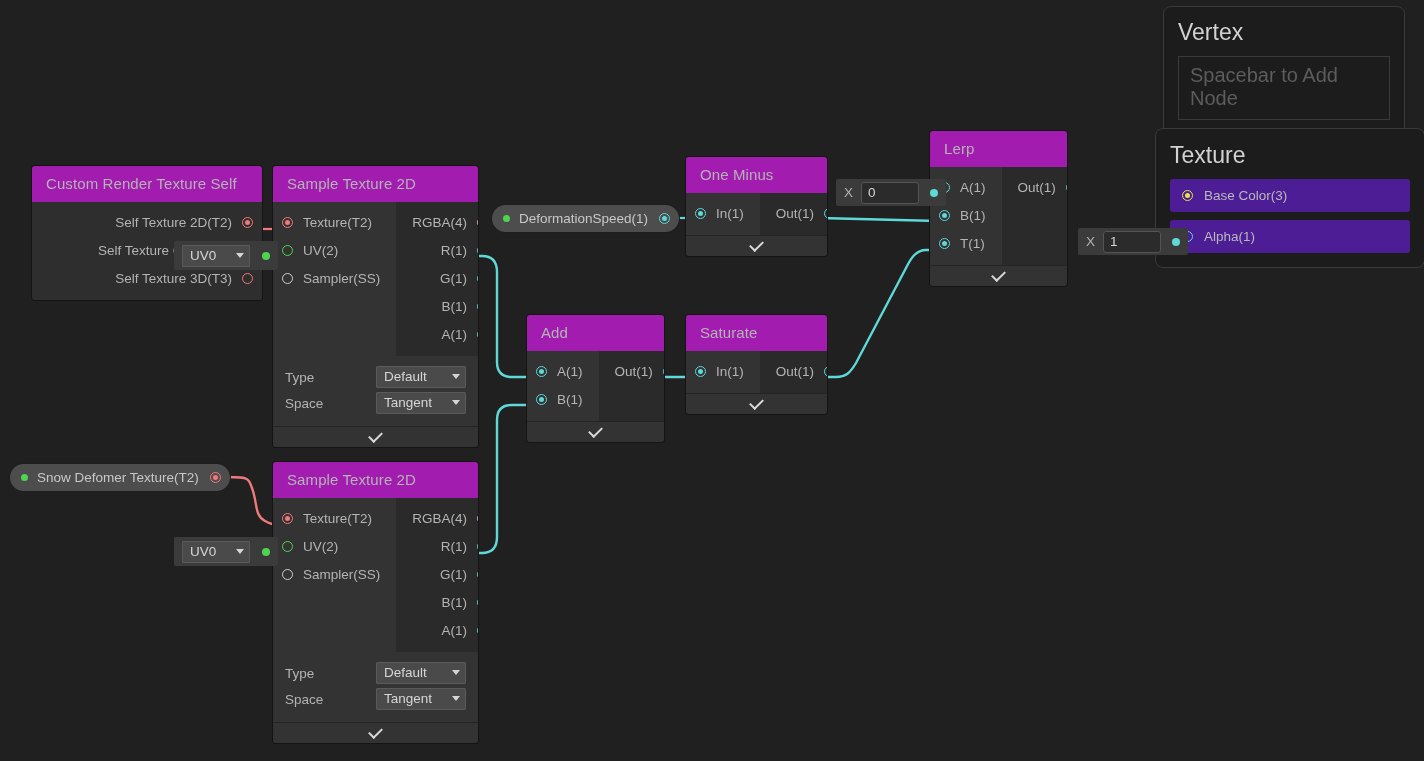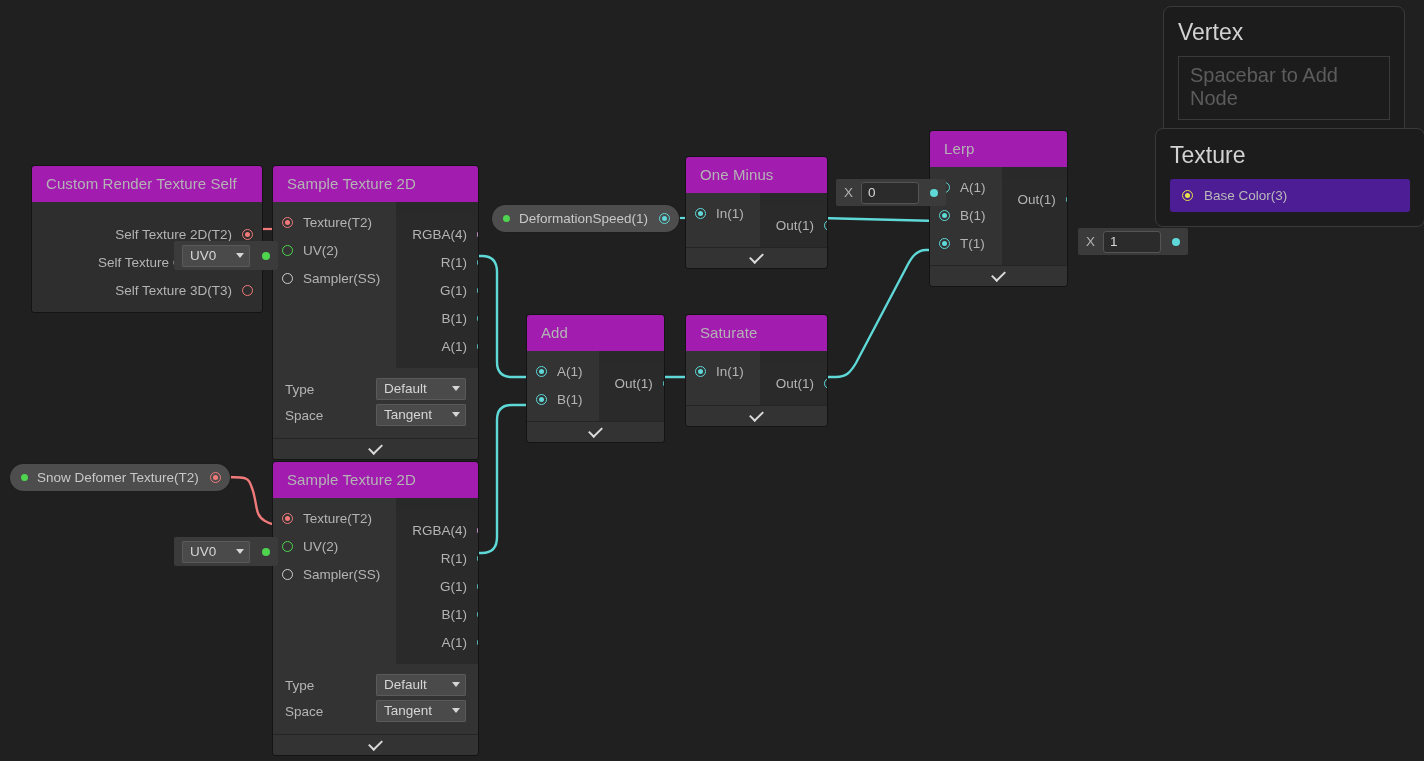--- a/index.html
+++ b/index.html
@@ -43,21 +43,20 @@
   .port-col-in {
     background: #333333;
     flex: 0 0 auto;
     padding: 6px 0 8px 0;
   }
   .port-col-out {
     background: #2a2a2a;
     flex: 1 1 auto;
     padding: 6px 0 8px 0;
     text-align: right;
-    margin-top: 12px;
   }
   .port-row {
     display: flex;
     align-items: center;
     height: 28px;
     color: #b4b4b4;
     font-size: 13.5px;
     white-space: nowrap;
   }
   .port-col-in .port-row { padding-left: 9px; padding-right: 16px; }
@@ -564,15 +563,19 @@
     <div class="master-title">Vertex</div>
     <div class="master-placeholder">Spacebar to Add Node</div>
   </div>
 
   <div class="master" style="left:1155px; top:128px; width:240px; padding-top:13px;">
     <div class="master-title">Texture</div>
     <div class="block-row">
       <span class="dot yellow filled"></span>
       <span>Base Color(3)</span>
     </div>
+    <div class="block-row">
+      <span class="dot"></span>
+      <span>Alpha(1)</span>
+    </div>
   </div>
 
 </div>
 
 </body></html>

